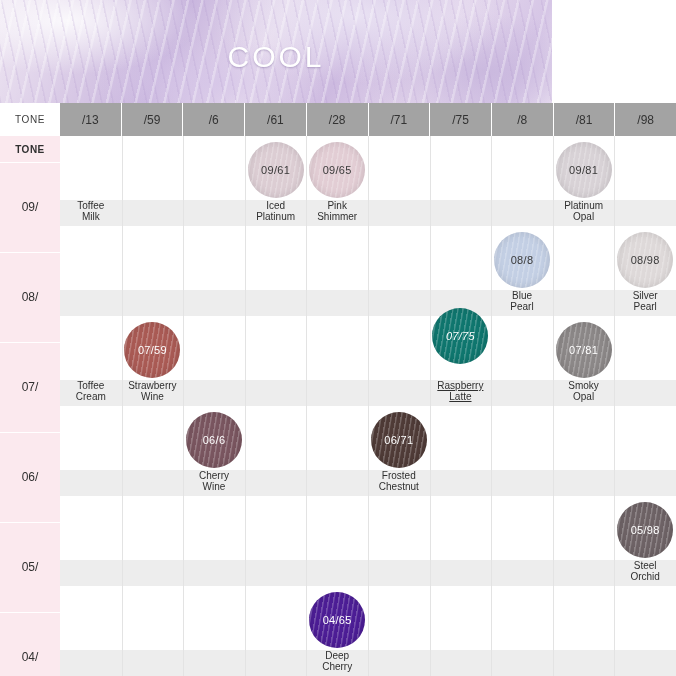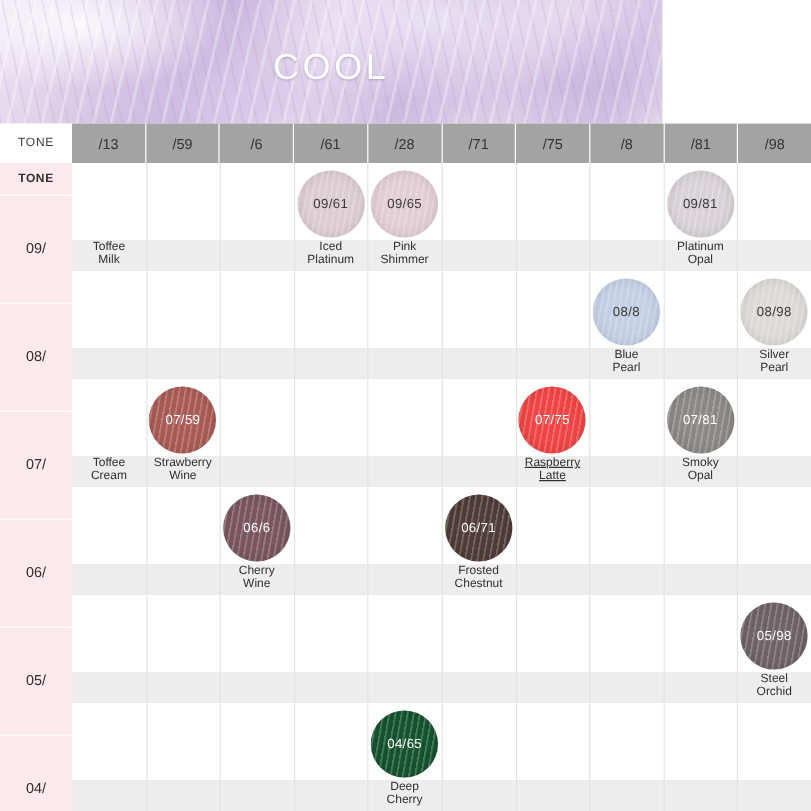--- a/index.html
+++ b/index.html
@@ -264,41 +264,41 @@
         <div class="swatch-label" style="left: 414px; top: 154px;">Blue<br>Pearl</div>
         <div class="swatch" style="left: 557.2px; top: 96px; background: rgb(222, 217, 217); color: rgb(58, 58, 58);">
           <span class="code">08/98</span>
         </div>
         <div class="swatch-label" style="left: 537.2px; top: 154px;">Silver<br>Pearl</div>
         <div class="swatch-label" style="left: -17.2px; top: 244px;">Toffee<br>Cream</div>
         <div class="swatch" style="left: 64.4px; top: 186px; background: rgb(169, 90, 84); color: rgb(255, 255, 255);">
           <span class="code">07/59</span>
         </div>
         <div class="swatch-label" style="left: 44.4px; top: 244px;">Strawberry<br>Wine</div>
-        <div class="swatch" style="left: 372.4px; top: 186px; background: #ef4444; color: rgb(255, 255, 255);">
+        <div class="swatch" style="left: 372.4px; top: 172px; background: #0f766e; color: rgb(255, 255, 255); font-style: italic;">
           <span class="code">07/75</span>
         </div>
         <div class="swatch-label" style="left: 352.4px; top: 244px; text-decoration: underline;">Raspberry<br>Latte</div>
         <div class="swatch" style="left: 495.6px; top: 186px; background: rgb(139, 135, 135); color: rgb(255, 255, 255);">
           <span class="code">07/81</span>
         </div>
         <div class="swatch-label" style="left: 475.6px; top: 244px;">Smoky<br>Opal</div>
         <div class="swatch" style="left: 126px; top: 276px; background: rgb(121, 85, 95); color: rgb(255, 255, 255);">
           <span class="code">06/6</span>
         </div>
         <div class="swatch-label" style="left: 106px; top: 334px;">Cherry<br>Wine</div>
         <div class="swatch" style="left: 310.8px; top: 276px; background: rgb(79, 59, 55); color: rgb(255, 255, 255);">
           <span class="code">06/71</span>
         </div>
         <div class="swatch-label" style="left: 290.8px; top: 334px;">Frosted<br>Chestnut</div>
         <div class="swatch" style="left: 557.2px; top: 366px; background: rgb(109, 98, 101); color: rgb(255, 255, 255);">
           <span class="code">05/98</span>
         </div>
         <div class="swatch-label" style="left: 537.2px; top: 424px;">Steel<br>Orchid</div>
-        <div class="swatch" style="left: 249.2px; top: 456px; background: #14532d; color: rgb(255, 255, 255);">
+        <div class="swatch" style="left: 249.2px; top: 456px; background: #4c1d95; color: rgb(255, 255, 255);">
           <span class="code">04/65</span>
         </div>
         <div class="swatch-label" style="left: 229.2px; top: 514px;">Deep<br>Cherry</div>
       </div>
     <div id="depth-cells">
         <div class="depth-cell" style="top: 59px; height: 90px;">09/</div>
         <div class="depth-sep" style="top: 59px;"></div>
         <div class="depth-cell" style="top: 149px; height: 90px;">08/</div>
         <div class="depth-sep" style="top: 149px;"></div>
         <div class="depth-cell" style="top: 239px; height: 90px;">07/</div>

